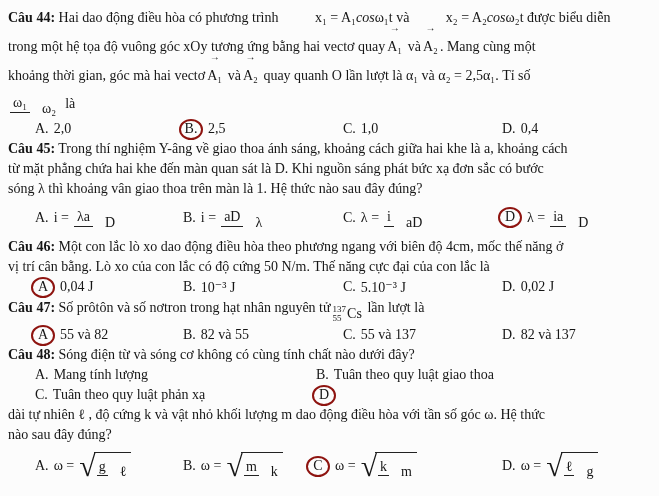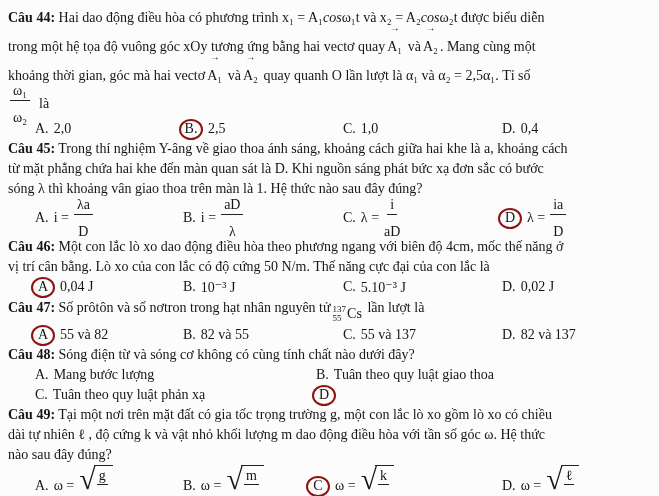--- a/index.html
+++ b/index.html
@@ -8,43 +8,43 @@
     background:#fcfcfc; color:#161616;
     font-family:"Liberation Serif","DejaVu Serif",serif;
     font-size:14px;
   }
   .page { padding:4px 8px 0 8px; }
   p { margin:0; }
   .ln  { line-height:27px; }
   .ln2 { line-height:20px; }
   .qlabel { font-weight:bold; }
   .it { font-style:italic; }
-  .math { white-space:nowrap; }
+  .math { white-space:nowrap;margin-left:33px; }
 
   
   .optrow { display:flex; align-items:center; padding-left:27px; height:20px; }
   .optrow.tall38 { height:38px; }
   .optrow.tall42 { height:42px; }
   .opt { display:flex; align-items:center; gap:5px; }
   .w1 { width:148px; } .w2 { width:160px; } .w3 { width:159px; }
   .q49row .w1 { width:148px; } .q49row .w2 { width:127px; } .q49row .w3 { width:192px; }
   .optrow2 { display:flex; padding-left:27px; line-height:20px; height:20px; }
   .col48 { width:281px; }
 
   
   .circled {
     display:inline-flex; justify-content:center; align-items:center;
     min-width:14px; height:16px; padding:0 3px 1px;
     border:2px solid #8e1410; border-radius:50%;
     margin-left:-4px;
   }
 
   
-  .frac { display:inline-flex; flex-direction:column; align-items:center;
-          vertical-align:middle; line-height:1.1; text-align:center; }
+  .frac { display:inline-flex; flex-direction:row; align-items:center;
+          vertical-align:middle; line-height:1.1; text-align:center;gap:12px; }
   .frac .num { padding:0 3px 1px; border-bottom:1px solid #222; }
   .frac .den { padding-top:1px;margin-top:8px; }
   .fracline { display:flex; align-items:center; gap:9px; height:30px; padding-left:2px; }
 
   
   .vec { display:inline-block; position:relative; margin:0 2px; padding-top:2px; }
   .vec .vec-arrow { position:absolute; top:-8px; left:50%; transform:translateX(-50%);
                     font-size:10px; line-height:10px; }
 
   
@@ -218,45 +218,41 @@
   </div>
 
   <div>
     <p class="ln2">
       <span class="qlabel">Câu 48:</span>
       <span>Sóng điện từ và sóng cơ không có cùng tính chất nào dưới đây?</span>
     </p>
     <div class="optrow2">
       <span class="opt col48">
           <span>A.</span>
-          <span>Mang bước lượng</span>
+          <span>Mang tính lượng</span>
         </span>
       <span class="opt">
           <span>B.</span>
           <span>Tuân theo quy luật giao thoa</span>
         </span>
     </div>
     <div class="optrow2">
       <span class="opt col48">
           <span>C.</span>
           <span>Tuân theo quy luật phản xạ</span>
         </span>
       <span class="opt">
           <span class="circled">
             <span>D</span>
           </span>
         </span>
     </div>
   </div>
 
   <div>
-    <p class="ln2">
-      <span class="qlabel">Câu 49:</span>
-      <span>Tại  một nơi trên mặt đất có gia tốc trọng trường g, một con lắc lò xo gồm lò xo có chiều</span>
-    </p>
     <p class="ln2"><span>dài tự nhiên ℓ , độ cứng k và vật nhỏ khối lượng m dao động điều hòa với tần số góc  ω. Hệ thức</span></p>
     <p class="ln2"><span>nào sau đây đúng?</span></p>
     <div class="optrow tall42 q49row">
       <span class="opt w1">
           <span>A.</span>
           <span>ω =</span>
           <span class="sqrt">
             <span class="rad">√</span>
             <span class="radbody"><span class="frac">
                 <span class="num">g</span>

